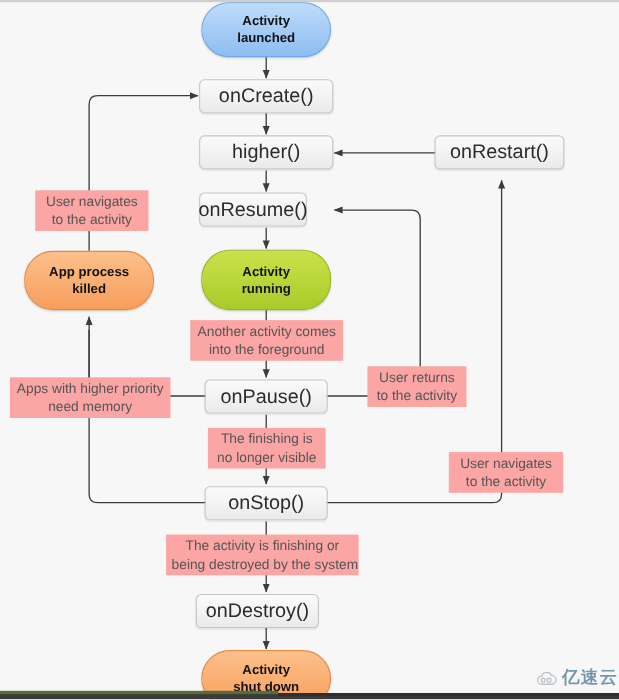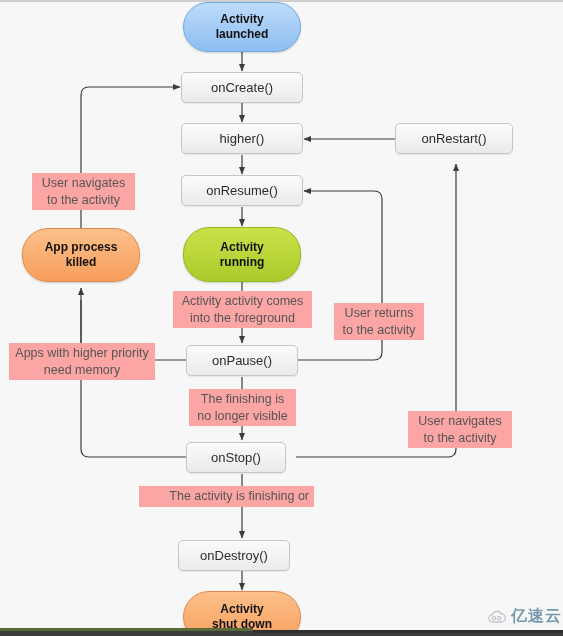--- a/index.html
+++ b/index.html
@@ -18,21 +18,21 @@
   .botline-b{position:absolute;left:253px;top:630px;width:310px;height:3px;background:#2f2f2f;}
 
   
   .node{
     position:absolute;
     box-sizing:border-box;
     border:1px solid #c6c6c6;
     border-radius:5px;
     background:linear-gradient(to bottom,#fbfbfb 0%,#f2f2f2 55%,#eaeaea 100%);
     color:#2b2b2b;
-    font-size:13px;
+    font-size:18px;
     display:flex;align-items:center;justify-content:center;
     text-align:center;
     box-shadow:0 1px 1px rgba(0,0,0,.07);
     white-space:nowrap;
   }
 
   
   .pill{
     position:absolute;
     box-sizing:border-box;
@@ -145,72 +145,73 @@
   </div>
 
   <div class="node" style="left:181px;top:72px;width:122px;height:31px;">
     <span>onCreate()</span>
   </div>
 
   <div class="node" style="left:181px;top:123px;width:122px;height:31px;">
     <span>higher()</span>
   </div>
 
-  <div class="node" style="left:181px;top:175px;width:122px;height:31px;">
+  <div class="node" style="left:181px;top:175px;width:98px;height:31px;">
     <span>onResume()</span>
   </div>
 
   <div class="node" style="left:395px;top:123px;width:118px;height:31px;">
     <span>onRestart()</span>
   </div>
 
   <div class="node" style="left:186px;top:345px;width:112px;height:31px;">
     <span>onPause()</span>
   </div>
 
-  <div class="node" style="left:186px;top:442px;width:100px;height:31px;">
+  <div class="node" style="left:186px;top:442px;width:112px;height:31px;">
     <span>onStop()</span>
   </div>
 
   <div class="node" style="left:178px;top:540px;width:112px;height:31px;">
     <span>onDestroy()</span>
   </div>
 
   <div class="elabel" style="left:32px;top:173px;width:103px;">
     <span>User navigates</span><br>
     <span>to the activity</span>
   </div>
 
   <div class="elabel" style="left:173px;top:291px;width:139px;">
-    <span>Activity activity comes</span><br>
+    <span>Another activity comes</span><br>
     <span>into the foreground</span>
   </div>
 
-  <div class="elabel" style="left:334px;top:303px;width:90px;">
+  <div class="elabel" style="left:334px;top:333px;width:90px;">
     <span>User returns</span><br>
     <span>to the activity</span>
   </div>
 
   <div class="elabel" style="left:9px;top:343px;width:146px;">
     <span>Apps with higher priority</span><br>
     <span>need memory</span>
   </div>
 
   <div class="elabel" style="left:189px;top:389px;width:107px;">
     <span>The finishing is</span><br>
     <span>no longer visible</span>
   </div>
 
   <div class="elabel" style="left:408px;top:411px;width:104px;">
     <span>User navigates</span><br>
     <span>to the activity</span>
   </div>
 
-  <div class="elabel" style="left:139px;top:486px;width:175px;text-align:right;">
+  <div class="elabel" style="left:151px;top:486px;width:175px;">
     <span>The activity is finishing or</span><br>
+    <span>being destroyed by the system</span>
   </div>
 
   <div style="position:absolute;left:487px;top:606px;display:flex;align-items:center;gap:4px;opacity:.55;">
     <svg width="20" height="14" viewBox="0 0 24 16">
       <path d="M6.5,14 A4.4,4.4 0 0 1 6.5,5.2 A5.6,5.6 0 0 1 17,4.4 A4.6,4.6 0 0 1 17.6,14 Z" fill="none" stroke="#8e98a6" stroke-width="1.5"></path>
       <circle cx="8.2" cy="9.6" r="2.1" fill="none" stroke="#8e98a6" stroke-width="1.4"></circle>
       <circle cx="14.6" cy="9.6" r="2.1" fill="none" stroke="#8e98a6" stroke-width="1.4"></circle>
     </svg>
     <span style="font-size:16px;color:#0c4a6e;font-weight:bold;letter-spacing:1px;">亿速云</span>
   </div>

